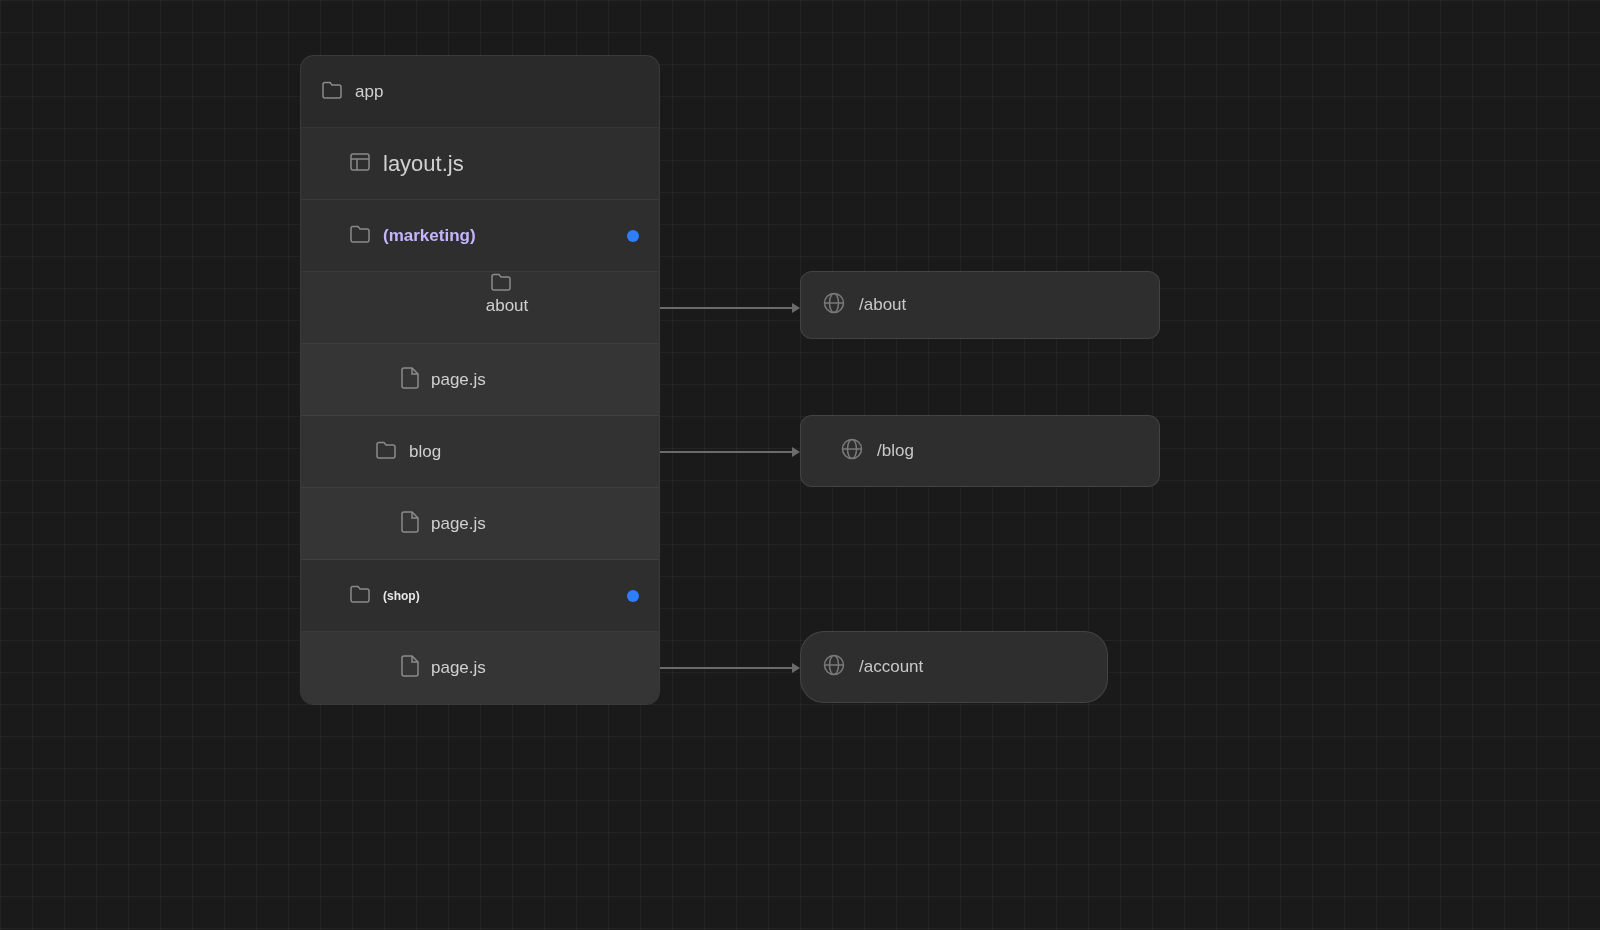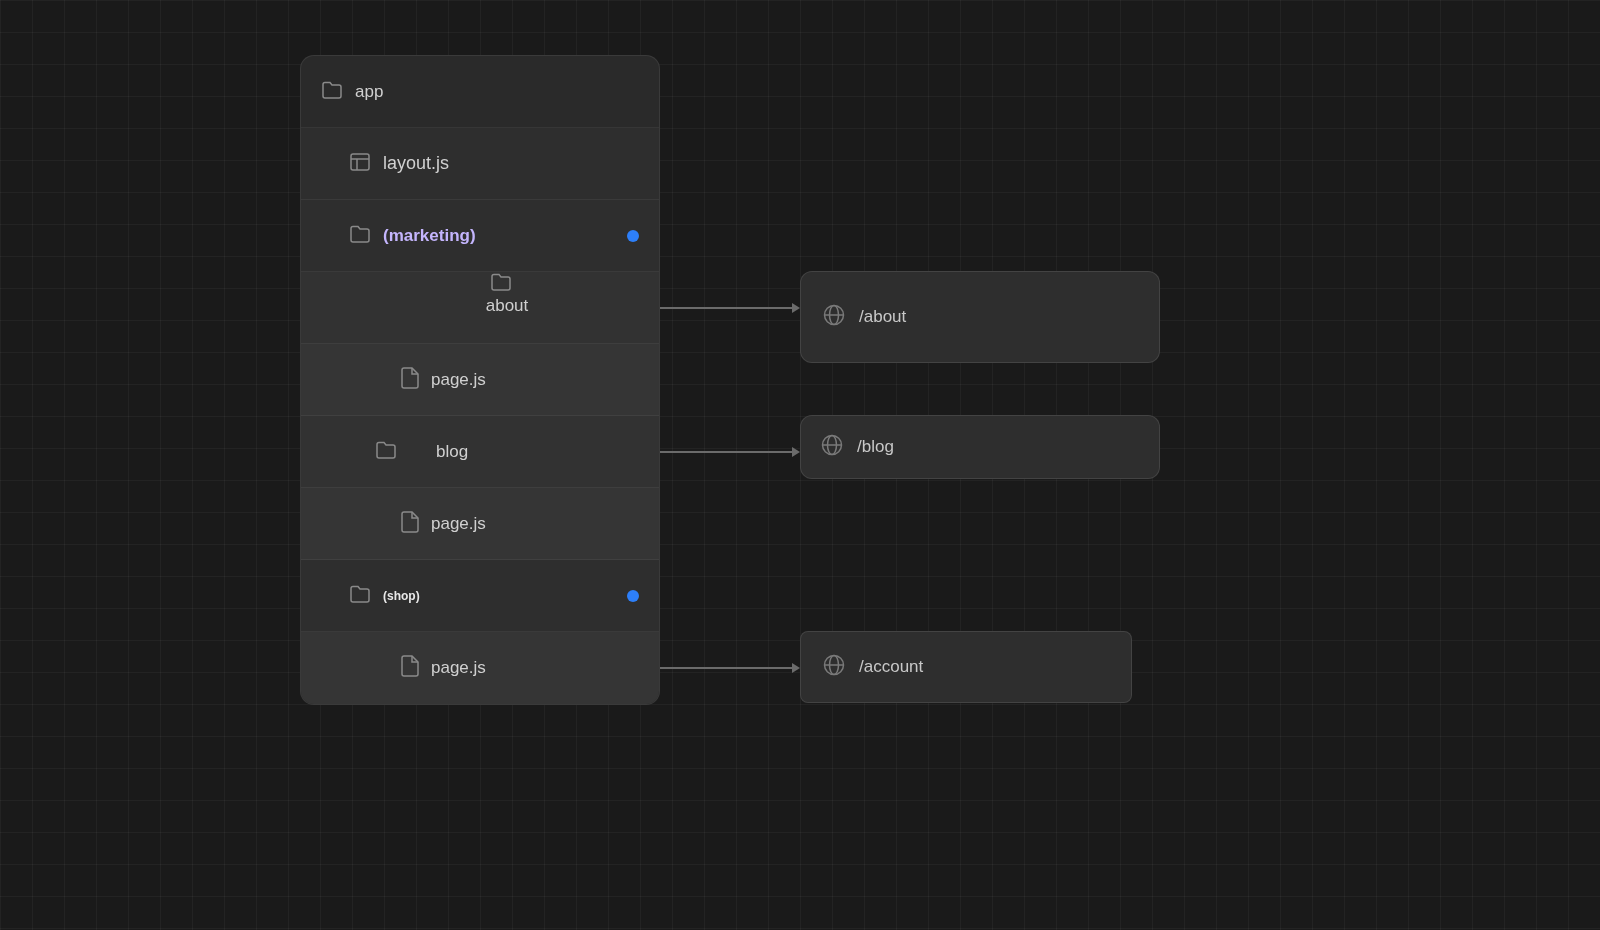--- a/index.html
+++ b/index.html
@@ -54,21 +54,21 @@
       height: 72px; border-bottom: 1px solid rgba(255,255,255,0.06);
       background: #2e2e2e;
     ">
       <span style="margin-right: 12px; color: #8a8a8a;">
         <svg width="22" height="20" viewBox="0 0 22 20" fill="none">
           <rect x="2" y="2" width="18" height="16" rx="2" stroke="#8a8a8a" stroke-width="1.5" fill="none"></rect>
           <line x1="2" y1="7" x2="20" y2="7" stroke="#8a8a8a" stroke-width="1.5"></line>
           <line x1="8" y1="7" x2="8" y2="18" stroke="#8a8a8a" stroke-width="1.5"></line>
         </svg>
       </span>
-      <span style="font-size: 18px; color: #d0d0d0;">layout.js</span>
+      <span style="font-size: 22px; color: #d0d0d0;">layout.js</span>
     </div>
 
     <div style="
       display: flex; align-items: center; padding: 0 20px 0 48px;
       height: 72px; border-bottom: 1px solid rgba(255,255,255,0.06);
       background: #2e2e2e;
     ">
       <span style="margin-right: 12px; color: #8a8a8a;">
         <svg width="22" height="20" viewBox="0 0 22 20" fill="none">
           <path d="M2 4.5C2 3.4 2.9 2.5 4 2.5H9L11 5H18C19.1 5 20 5.9 20 7V16C20 17.1 19.1 18 18 18H4C2.9 18 2 17.1 2 16V4.5Z" stroke="#8a8a8a" stroke-width="1.5" fill="none"></path>
@@ -109,21 +109,21 @@
     <div style="
       display: flex; align-items: center; padding: 0 20px 0 74px;
       height: 72px; border-bottom: 1px solid rgba(255,255,255,0.06);
       background: #323232;
     ">
       <span style="margin-right: 12px; color: #8a8a8a;">
         <svg width="22" height="20" viewBox="0 0 22 20" fill="none">
           <path d="M2 4.5C2 3.4 2.9 2.5 4 2.5H9L11 5H18C19.1 5 20 5.9 20 7V16C20 17.1 19.1 18 18 18H4C2.9 18 2 17.1 2 16V4.5Z" stroke="#8a8a8a" stroke-width="1.5" fill="none"></path>
         </svg>
       </span>
-      <span style="font-size: 17px; color: #d0d0d0; margin-left: 27px;">blog</span>
+      <span style="font-size: 17px; color: #d0d0d0;">blog</span>
     </div>
 
     <div style="
       display: flex; align-items: center; padding: 0 20px 0 100px;
       height: 72px; border-bottom: 1px solid rgba(255,255,255,0.06);
       background: #353535;
     ">
       <span style="margin-right: 12px; color: #8a8a8a;">
         <svg width="18" height="22" viewBox="0 0 18 22" fill="none">
           <path d="M3 1H11L17 7V19C17 20.1 16.1 21 15 21H3C1.9 21 1 20.1 1 19V3C1 1.9 1.9 1 3 1Z" stroke="#8a8a8a" stroke-width="1.5" fill="none"></path>
@@ -201,21 +201,21 @@
   ">
     <div style="flex: 1; height: 2px; background: #6b6b6b;"></div>
     <div style="width: 0; height: 0; border-top: 5px solid transparent; border-bottom: 5px solid transparent; border-left: 8px solid #6b6b6b;"></div>
   </div>
 
   <div style="
     position: absolute;
     left: 800px;
     top: 271px;
     width: 360px;
-    height: 92px;
+    height: 68px;
     background: #2e2e2e;
     border-radius: 12px;
     border: 1px solid rgba(255,255,255,0.1);
     display: flex;
     align-items: center;
     padding: 0 22px;
     gap: 14px;
   ">
     <span style="color: #7a7a7a; flex-shrink: 0;">
       <svg width="22" height="22" viewBox="0 0 22 22" fill="none">
@@ -225,47 +225,47 @@
       </svg>
     </span>
     <span style="font-size: 17px; color: #c8c8c8;">/about</span>
   </div>
 
   <div style="
     position: absolute;
     left: 800px;
     top: 415px;
     width: 360px;
-    height: 64px;
+    height: 72px;
     background: #2e2e2e;
     border-radius: 12px;
     border: 1px solid rgba(255,255,255,0.1);
     display: flex;
     align-items: center;
-    padding: 0 20px;
+    padding: 0 40px;
     gap: 14px;
   ">
     <span style="color: #7a7a7a; flex-shrink: 0;">
       <svg width="22" height="22" viewBox="0 0 22 22" fill="none">
         <circle cx="11" cy="11" r="9.5" stroke="#7a7a7a" stroke-width="1.5"></circle>
         <ellipse cx="11" cy="11" rx="4.5" ry="9.5" stroke="#7a7a7a" stroke-width="1.5"></ellipse>
         <line x1="1.5" y1="11" x2="20.5" y2="11" stroke="#7a7a7a" stroke-width="1.5"></line>
       </svg>
     </span>
     <span style="font-size: 17px; color: #c8c8c8;">/blog</span>
   </div>
 
   <div style="
     position: absolute;
     left: 800px;
     top: 631px;
-    width: 332px;
+    width: 308px;
     height: 72px;
     background: #2e2e2e;
-    border-radius: 8px;
+    border-radius: 24px;
     border: 1px solid rgba(255,255,255,0.1);
     display: flex;
     align-items: center;
     padding: 0 22px;
     gap: 14px;
   ">
     <span style="color: #7a7a7a; flex-shrink: 0;">
       <svg width="22" height="22" viewBox="0 0 22 22" fill="none">
         <circle cx="11" cy="11" r="9.5" stroke="#7a7a7a" stroke-width="1.5"></circle>
         <ellipse cx="11" cy="11" rx="4.5" ry="9.5" stroke="#7a7a7a" stroke-width="1.5"></ellipse>

